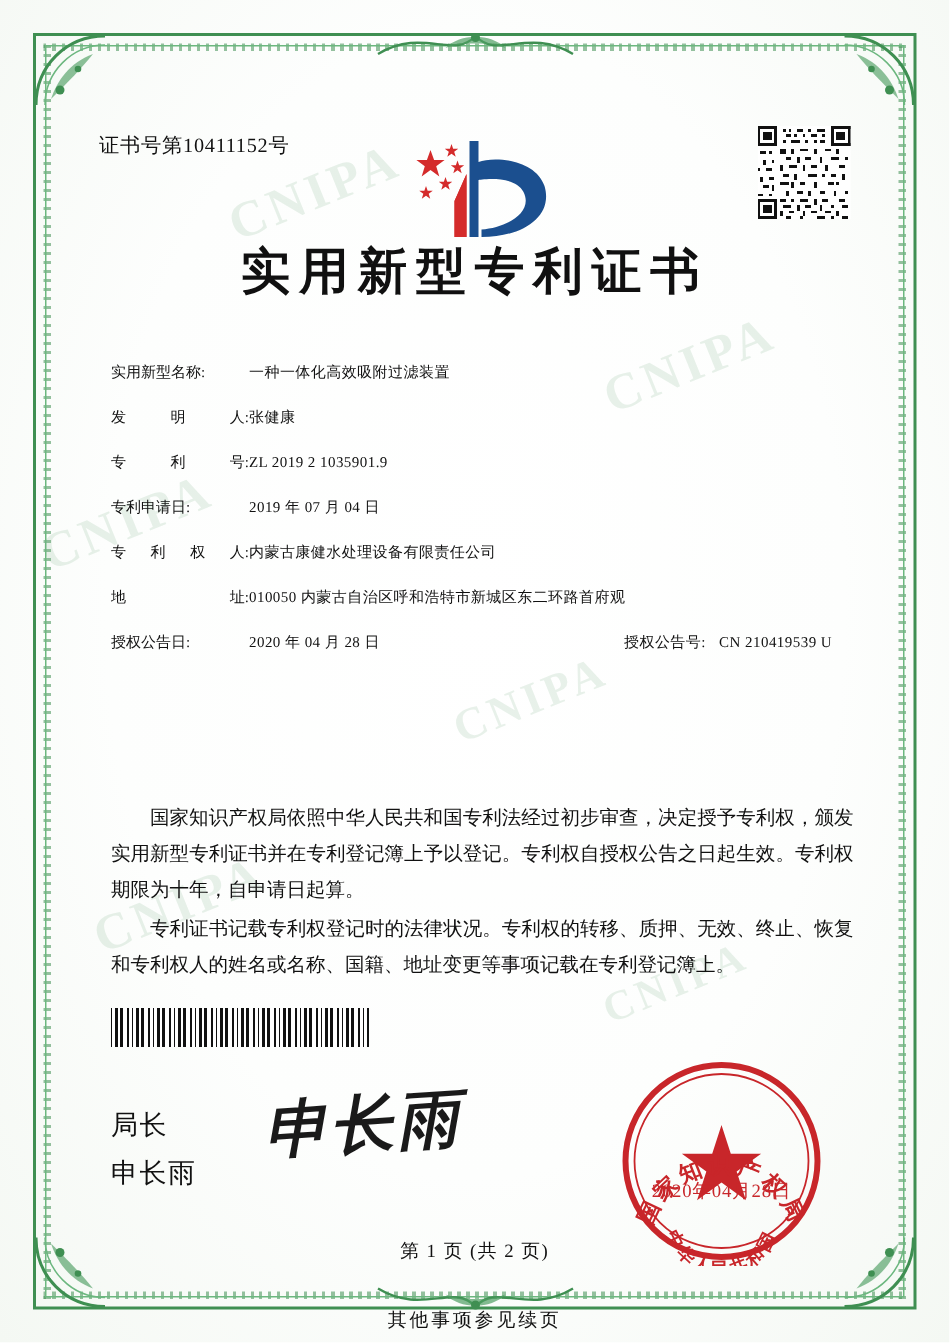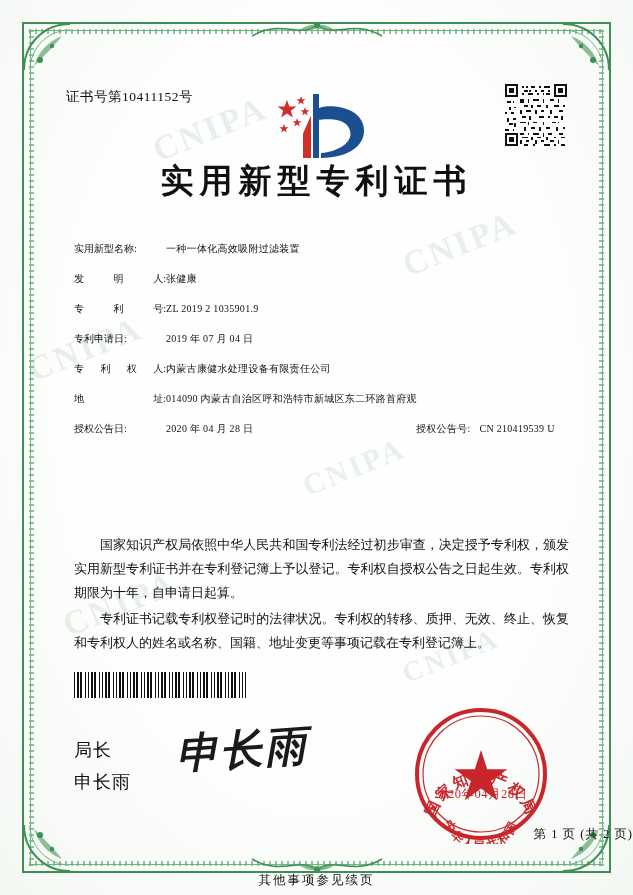--- a/index.html
+++ b/index.html
@@ -211,21 +211,21 @@
     text-align: center;
     font-size: 12.5px;
     color: #c8262a;
     letter-spacing: .5px;
   }
 
   
   .page-no {
     position: absolute;
     left: 0; right: 0; top: 826px;
-    text-align: right;
+    text-align: center;
     font-size: 12.5px;
     color: #111;
     letter-spacing: 1px;
   }
   .footer-note {
     position: absolute;
     left: 0; right: 0; top: 872px;
     text-align: center;
     font-size: 12.5px;
     color: #111;
@@ -465,21 +465,21 @@
         </div>
       <div class="value">内蒙古康健水处理设备有限责任公司</div>
     </div>
 
     <div class="row">
       <div class="label spread">
           <span>地</span>
           <span>址:</span>
         </div>
       <div class="value">
-        <span>014090 内蒙古自治区呼和浩特市新城区东二环路首府观</span>
+        <span>010050 内蒙古自治区呼和浩特市新城区东二环路首府观</span>
       </div>
     </div>
 
     <div class="row double">
       <div class="label">授权公告日:</div>
       <div class="value">
         <span class="col-a">2020 年 04 月 28 日</span>
         <span class="col-b">
           <span class="sub-label">授权公告号:</span>
           <span>CN 210419539 U</span>

